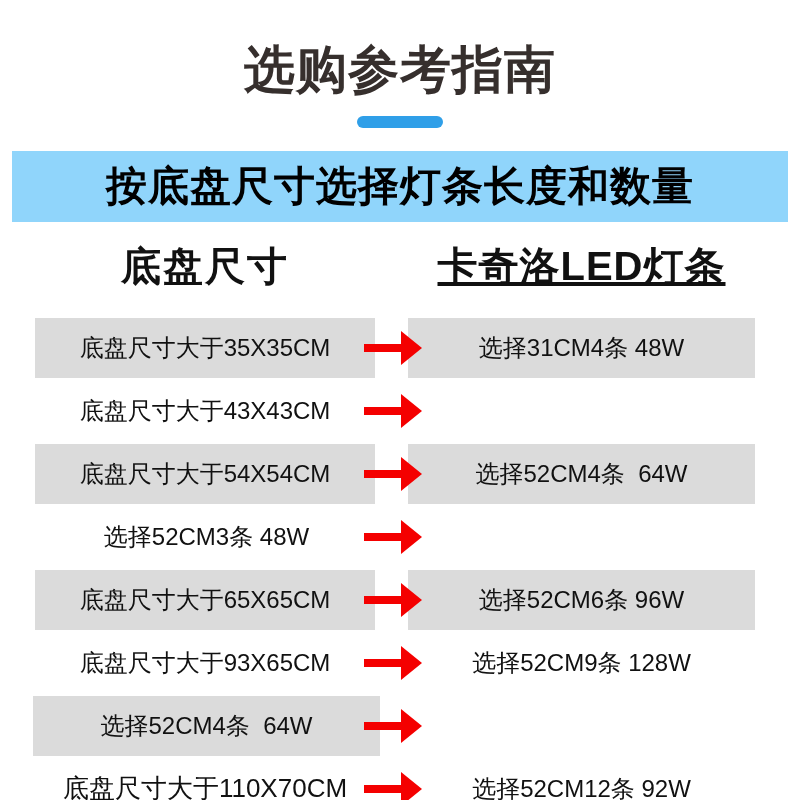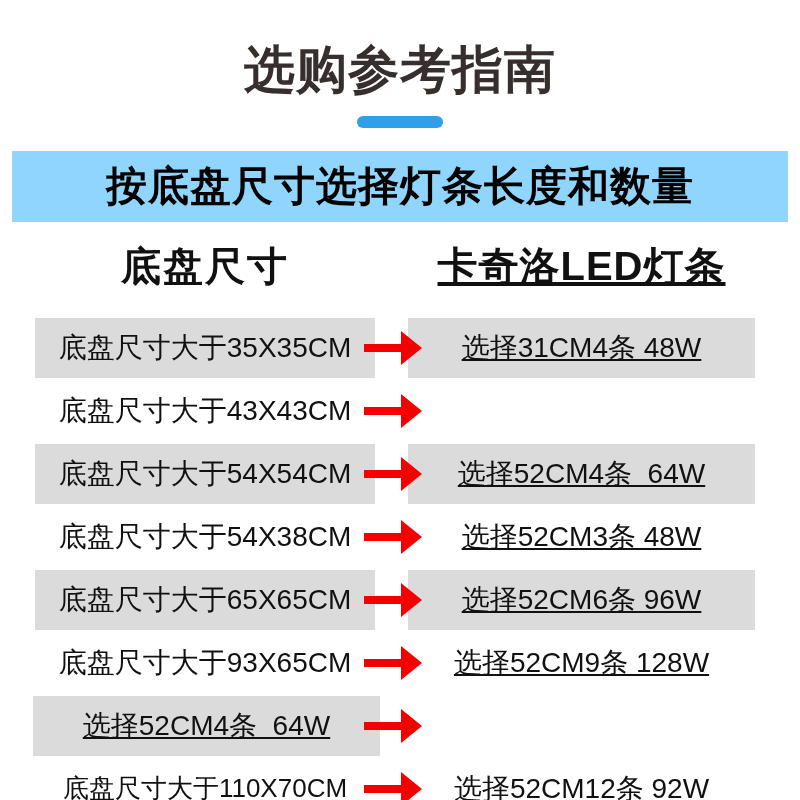--- a/index.html
+++ b/index.html
@@ -52,26 +52,26 @@
   .header-right{width:347px;text-align:center;letter-spacing:1px;white-space:pre;text-decoration:underline;}
   .guide-table{margin-top:29px;}
   .row{
     position:relative;
     height:63px;
     display:flex;align-items:center;
   }
   .cell{
     height:60px;
     display:flex;align-items:center;justify-content:center;
-    font-size:28px;font-weight:500;
+    font-size:24px;font-weight:500;
     white-space:pre;
   }
   .cell-left{margin-left:35px;width:340px;}
   .spacer{width:33px;height:60px;}
-  .cell-right{width:347px;text-decoration:underline;}
+  .cell-right{width:347px;}
   .row.gray .cell-left,.row.gray .cell-right{background:var(--row-bg);}
   .row:last-child .cell-left{font-size:26px;}
   .arrow-wrap{
     position:absolute;
     left:364px;top:50%;
     transform:translateY(-50%);
     width:58px;height:34px;
     z-index:2;
     display:block;
   }
@@ -118,21 +118,20 @@
       <div class="spacer"></div>
       <div class="cell cell-right">选择52CM4条  64W</div>
       <div class="arrow-wrap">
         <svg viewBox="0 0 58 34" xmlns="http://www.w3.org/2000/svg">
           <rect x="0" y="13" width="40" height="8" fill="#f40000"></rect>
           <polygon points="37,0 58,17 37,34" fill="#f40000"></polygon>
         </svg>
       </div>
     </div>
     <div class="row">
-      <div class="cell cell-left">底盘尺寸大于54X38CM</div>
       <div class="spacer"></div>
       <div class="cell cell-right">选择52CM3条 48W</div>
       <div class="arrow-wrap">
         <svg viewBox="0 0 58 34" xmlns="http://www.w3.org/2000/svg">
           <rect x="0" y="13" width="40" height="8" fill="#f40000"></rect>
           <polygon points="37,0 58,17 37,34" fill="#f40000"></polygon>
         </svg>
       </div>
     </div>
     <div class="row gray">

